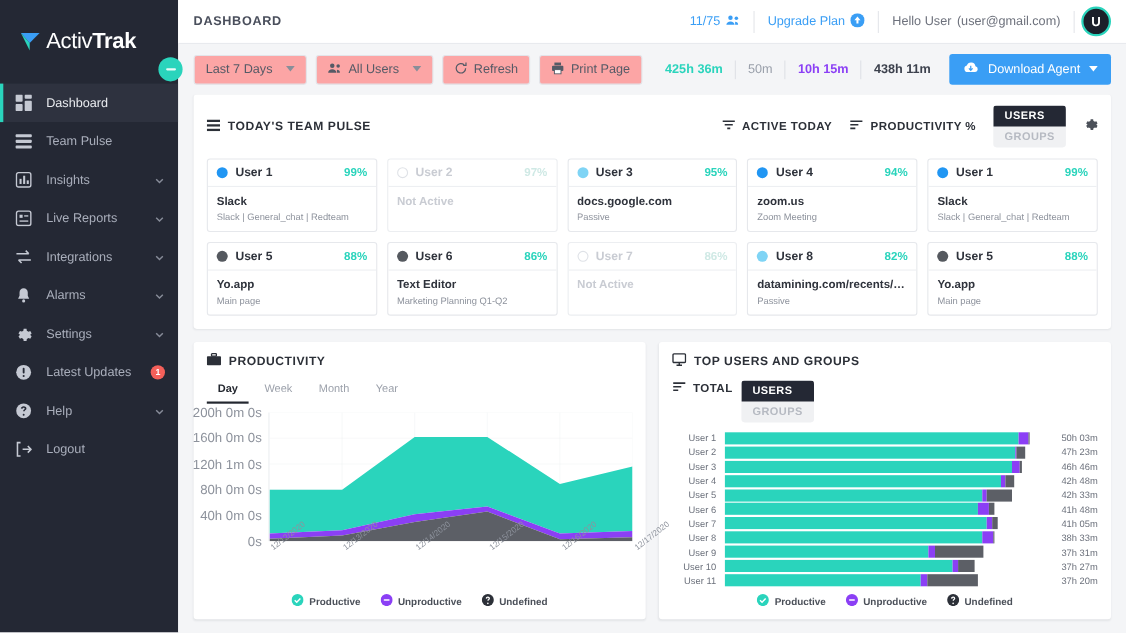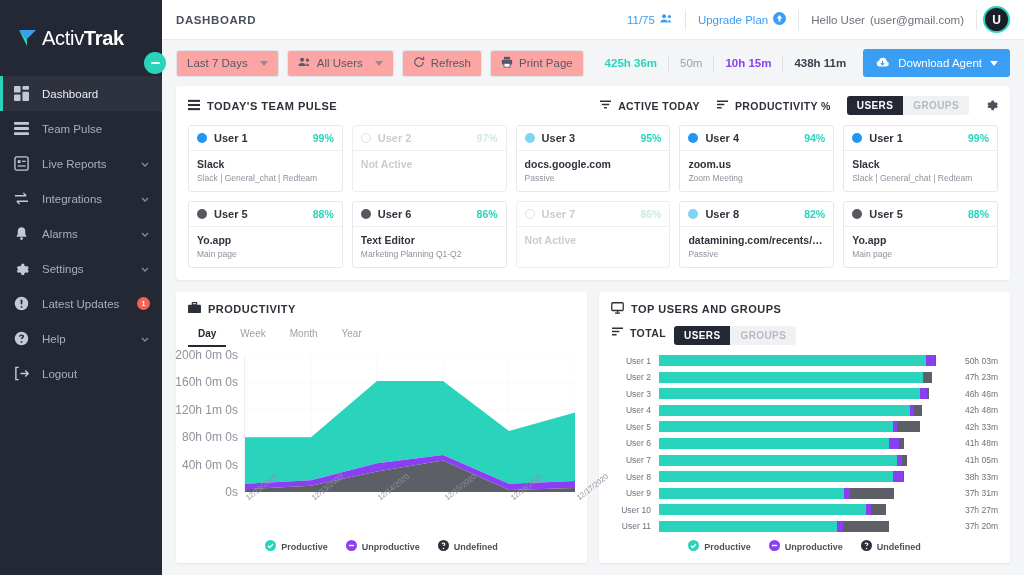--- a/index.html
+++ b/index.html
@@ -88,21 +88,21 @@
   .content { flex: 1; padding: 0 14px 12px 14px; display: flex; flex-direction: column; gap: 12px; overflow: hidden; }
 
   .card { background: #fff; border-radius: 3px; box-shadow: 0 1px 2px rgba(30,35,50,.08); }
 
   
   .pulse-card { padding: 10px 12px 12px 12px; }
   .card-head { display:flex; align-items:center; margin-bottom: 10px; }
   .card-title { display:flex; align-items:center; gap:7px; font-size: 11px; font-weight:700; color:#2c3038; letter-spacing:.5px;}
   .head-tools { margin-left:auto; display:flex; align-items:center; gap:16px;}
   .head-tool { display:flex; align-items:center; gap:6px; font-size:10.5px; font-weight:700; color:#2c3038; letter-spacing:.4px; cursor:pointer;}
-  .seg-toggle { display:flex; border-radius:3px; overflow:hidden; background:#f0f1f3; }
+  .seg-toggle { display:flex; border-radius:3px; overflow:hidden; background:#f0f1f3;flex-direction:column; }
   .seg { font-size:10px; font-weight:700; letter-spacing:.4px; padding:4px 10px; cursor:pointer; color:#b6bac2;}
   .seg.on { background:#242834; color:#fff; }
   .gear { cursor:pointer; color:#4b5059; }
 
   .pulse-grid { display:grid; grid-template-columns: repeat(5, 1fr); gap: 9px; }
   .p-card { border:1px solid #e6e8ec; border-radius:3px; overflow:hidden; }
   .p-card.inactive { border-color:#eceef1; }
   .p-top { display:flex; align-items:center; padding:6px 8px; border-bottom:1px solid #edeff2; }
   .dot { width:10px; height:10px; border-radius:50%; flex:0 0 10px; }
   .p-name { font-size:11px; font-weight:700; color:#2f333c; margin-left:7px; }
@@ -177,20 +177,34 @@
         <span class="nav-ico">
           <svg width="15" height="15" viewBox="0 0 16 16" fill="currentColor">
               <rect x="0" y="1" width="16" height="3" rx="1"></rect>
               <rect x="0" y="6.5" width="16" height="3" rx="1"></rect>
               <rect x="0" y="12" width="16" height="3" rx="1"></rect>
             </svg>
         </span>
         <span class="nav-label">Team Pulse</span>
       </div>
 
+      <div class="nav-item">
+        <span class="nav-ico">
+          <svg width="15" height="15" viewBox="0 0 16 16" fill="none" stroke="currentColor" stroke-width="1.4">
+              <rect x="1" y="1" width="14" height="14" rx="2"></rect>
+              <rect x="4" y="7" width="2" height="5" fill="currentColor" stroke="none"></rect>
+              <rect x="7.5" y="4" width="2" height="8" fill="currentColor" stroke="none"></rect>
+              <rect x="11" y="8.5" width="2" height="3.5" fill="currentColor" stroke="none"></rect>
+            </svg>
+        </span>
+        <span class="nav-label">Insights</span>
+        <span class="chev"><svg width="10" height="10" viewBox="0 0 10 10" fill="none" stroke="currentColor" stroke-width="1.3">
+              <path d="M2 4 L5 7 L8 4"></path>
+            </svg></span>
+      </div>
 
       <div class="nav-item">
         <span class="nav-ico">
           <svg width="15" height="15" viewBox="0 0 16 16" fill="none" stroke="currentColor" stroke-width="1.4">
               <rect x="1" y="1" width="14" height="14" rx="2"></rect>
               <rect x="4" y="4.5" width="3" height="3" fill="currentColor" stroke="none"></rect>
               <rect x="8.5" y="5" width="4" height="1.3" fill="currentColor" stroke="none"></rect>
               <rect x="4" y="10" width="8.5" height="1.3" fill="currentColor" stroke="none"></rect>
             </svg>
         </span>

